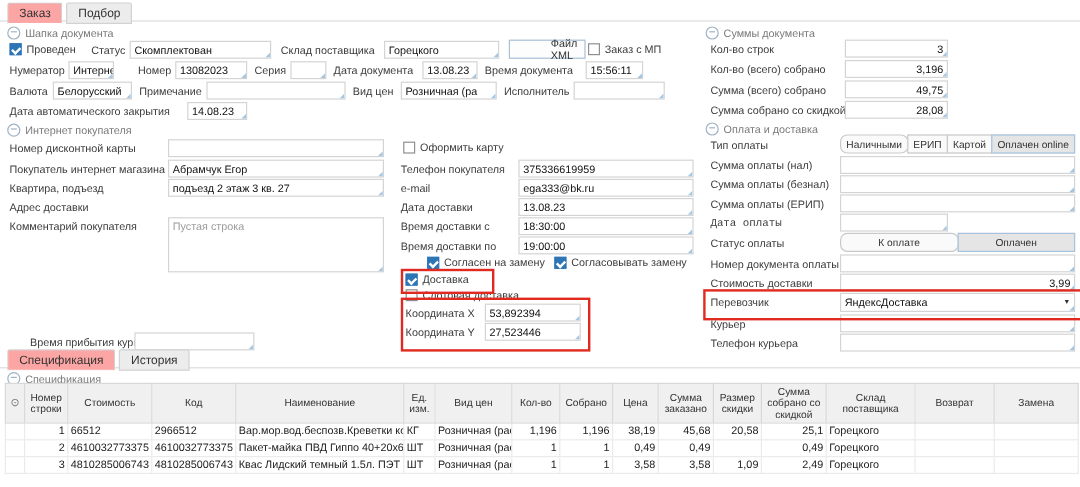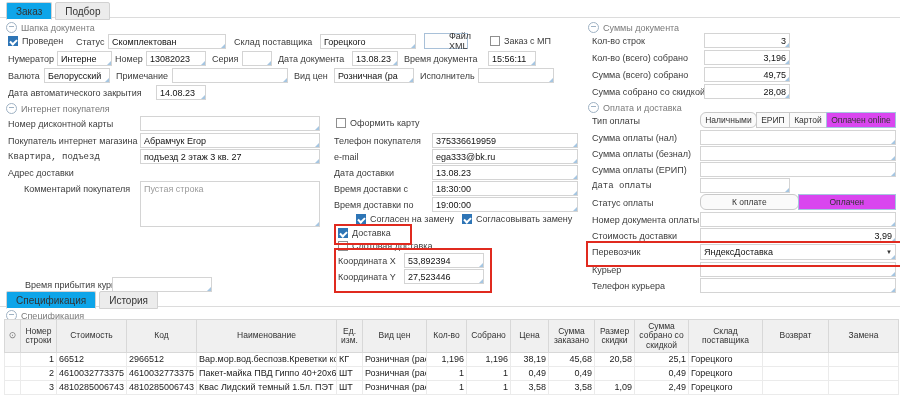--- a/index.html
+++ b/index.html
@@ -1,40 +1,40 @@
 <!DOCTYPE html>
 <html><head>
 <meta charset="utf-8">
 <style>
   html,body{margin:0;padding:0;}
   body{width:900px;height:406px;font-family:"Liberation Sans",sans-serif;background:#fff;overflow:hidden;}
   .app{position:relative;width:900px;height:406px;background:#fff;color:#333;}
   .line{position:absolute;left:0;width:900px;height:1px;background:#dcdcdc;z-index:1;}
   .tabs{position:absolute;display:flex;z-index:2;}
   .tab{height:16px;padding:0 9px;display:flex;align-items:center;font-size:10px;color:#333;background:#ececec;border:1px solid #d2d2d2;margin-right:3px;border-radius:2px 2px 0 0;cursor:pointer;}
-  .tab.active{background:#0ea5e9;border-bottom-color:#fff;}
+  .tab.active{background:#fca5a5;border-bottom-color:#fff;}
   .grp{position:absolute;display:flex;align-items:center;gap:4px;font-size:9px;color:#7a7a7a;white-space:nowrap;}
   .gico{width:9px;height:9px;border:1px solid #9fb2c4;border-radius:50%;position:relative;flex:none;background:#fff;}
   .gico::after{content:"";position:absolute;left:2px;right:2px;top:3px;height:1px;background:#9fb2c4;}
   .lbl{position:absolute;font-size:9px;color:#3c3c3c;white-space:nowrap;}
   .fld{position:absolute;height:15px;border:1px solid #d4d4d4;background:#fff;font-size:9px;color:#111;padding:0 3px;display:flex;align-items:center;white-space:nowrap;overflow:hidden;box-sizing:border-box;}
   .fld::after{content:"";position:absolute;right:0;bottom:0;width:0;height:0;border-bottom:4px solid #a5c6e2;border-left:4px solid transparent;}
   .fld.num{justify-content:flex-end;}
   .fld.area{height:46px;align-items:flex-start;padding-top:2px;}
   .ph{color:#9b9b9b;}
   .arrow{margin-left:auto;font-size:6px;color:#333;padding-left:3px;}
   .chk{position:absolute;display:flex;align-items:center;gap:4px;font-size:9px;color:#3c3c3c;white-space:nowrap;cursor:pointer;}
   .box{width:10px;height:10px;border:1px solid #8f8f8f;background:#fff;position:relative;flex:none;box-sizing:border-box;}
   .box.on{background:#2e75b6;border-color:#2e75b6;}
   .box.on::after{content:"";position:absolute;left:1px;top:2px;width:5px;height:3px;border-left:2px solid #fff;border-bottom:2px solid #fff;transform:rotate(-45deg);}
   .btn{position:absolute;height:16px;border:1px solid #a8c0d8;background:#fdfdfd;font-size:9px;color:#333;display:flex;align-items:center;justify-content:center;padding:0 7px;cursor:pointer;box-sizing:border-box;}
   .seggrp{position:absolute;display:flex;height:16px;box-sizing:border-box;}
   .seg{flex:1 1 auto;border:1px solid #c9c9c9;margin-left:-1px;background:#fafafa;font-size:8.5px;color:#333;display:flex;align-items:center;justify-content:center;padding:0 3px;white-space:nowrap;overflow:hidden;cursor:pointer;}
   .seg:first-child{margin-left:0;border-radius:6px;}
-  .seg.sel{background:#d946ef;border-color:#a6c4de;}
+  .seg.sel{background:#e5e5e5;border-color:#a6c4de;}
   .hl{position:absolute;border:2px solid #e02a1f;pointer-events:none;z-index:6;}
   table.spec{position:absolute;left:4px;top:319px;width:894px;border-collapse:collapse;table-layout:fixed;}
   .spec th{background:#f0f0f0;border:1px solid #d8d8d8;font-weight:normal;font-size:8.5px;line-height:9.5px;color:#333;text-align:center;padding:1px;height:30px;vertical-align:middle;overflow:hidden;}
   .spec td{border:1px solid #ebebeb;font-size:9px;color:#1c1c1c;padding:0 2px;height:13px;line-height:13px;white-space:nowrap;overflow:hidden;}
   .spec td.r{text-align:right;}
   .selicon{color:#777;font-size:9px;}
 </style>
 </head>
 <body>
 
@@ -52,28 +52,28 @@
   </div>
 
   <div class="chk" style="left:8px;top:36px;">
     <span class="box on"></span>
     <span>Проведен</span>
   </div>
   <div class="lbl" style="left:76px;top:37px;">Статус</div>
   <div class="fld" style="left:108px;top:34px;width:118px;">Скомплектован</div>
   <div class="lbl" style="left:234px;top:37px;">Склад поставщика</div>
   <div class="fld" style="left:320px;top:34px;width:96px;">Горецкого</div>
-  <div class="btn" style="left:424px;top:33px;width:44px;padding-left:35px;">Файл XML</div>
+  <div class="btn" style="left:424px;top:33px;width:64px;padding-left:35px;">Файл XML</div>
   <div class="chk" style="left:490px;top:36px;">
     <span class="box"></span>
     <span>Заказ с МП</span>
   </div>
 
   <div class="lbl" style="left:8px;top:54px;">Нумератор</div>
-  <div class="fld" style="left:57px;top:51px;width:55px;">Интерне</div>
+  <div class="fld" style="left:57px;top:51px;width:38px;">Интерне</div>
   <div class="lbl" style="left:115px;top:54px;">Номер</div>
   <div class="fld" style="left:146px;top:51px;width:60px;">13082023</div>
   <div class="lbl" style="left:212px;top:54px;">Серия</div>
   <div class="fld" style="left:242px;top:51px;width:30px;"></div>
   <div class="lbl" style="left:278px;top:54px;">Дата документа</div>
   <div class="fld" style="left:352px;top:51px;width:46px;">13.08.23</div>
   <div class="lbl" style="left:404px;top:54px;">Время документа</div>
   <div class="fld" style="left:488px;top:51px;width:48px;">15:56:11</div>
 
   <div class="lbl" style="left:8px;top:71px;">Валюта</div>
@@ -98,30 +98,30 @@
   <div class="chk" style="left:336px;top:118px;">
     <span class="box"></span>
     <span>Оформить карту</span>
   </div>
 
   <div class="lbl" style="left:8px;top:136px;">Покупатель интернет магазина</div>
   <div class="fld" style="left:140px;top:133px;width:180px;">Абрамчук Егор</div>
   <div class="lbl" style="left:334px;top:136px;">Телефон покупателя</div>
   <div class="fld" style="left:432px;top:133px;width:146px;">375336619959</div>
 
-  <div class="lbl" style="left:8px;top:152px;font-family:Liberation Mono, monospace;">Квартира, подъезд</div>
+  <div class="lbl" style="left:8px;top:152px;">Квартира, подъезд</div>
   <div class="fld" style="left:140px;top:149px;width:180px;">подъезд 2 этаж 3 кв. 27</div>
   <div class="lbl" style="left:334px;top:152px;">e-mail</div>
   <div class="fld" style="left:432px;top:149px;width:146px;">ega333@bk.ru</div>
 
   <div class="lbl" style="left:8px;top:168px;">Адрес доставки</div>
   <div class="lbl" style="left:334px;top:168px;">Дата доставки</div>
   <div class="fld" style="left:432px;top:165px;width:146px;">13.08.23</div>
 
-  <div class="lbl" style="left:8px;top:184px;margin-left:16px;">Комментарий покупателя</div>
+  <div class="lbl" style="left:8px;top:184px;">Комментарий покупателя</div>
   <div class="fld area" style="left:140px;top:181px;width:180px;">
     <span class="ph">Пустая строка</span>
   </div>
   <div class="lbl" style="left:334px;top:184px;">Время доставки с</div>
   <div class="fld" style="left:432px;top:181px;width:146px;">18:30:00</div>
   <div class="lbl" style="left:334px;top:200px;">Время доставки по</div>
   <div class="fld" style="left:432px;top:197px;width:146px;">19:00:00</div>
 
   <div class="chk" style="left:356px;top:214px;">
     <span class="box on"></span>

